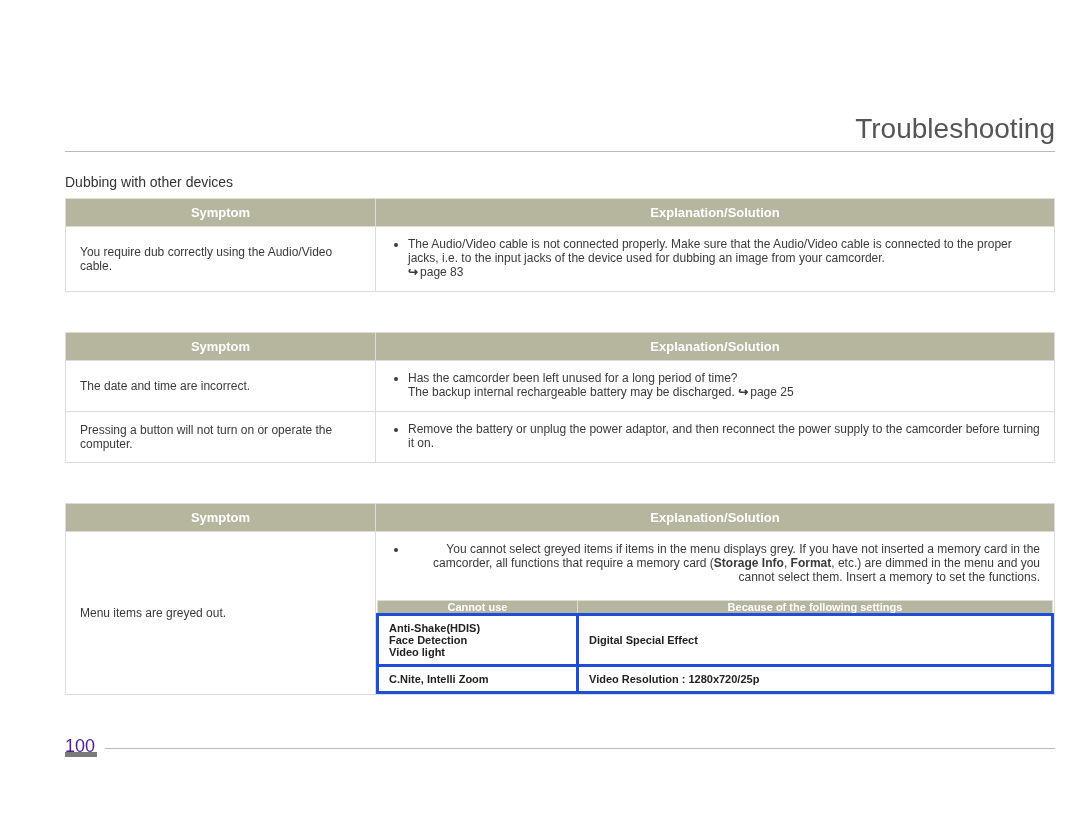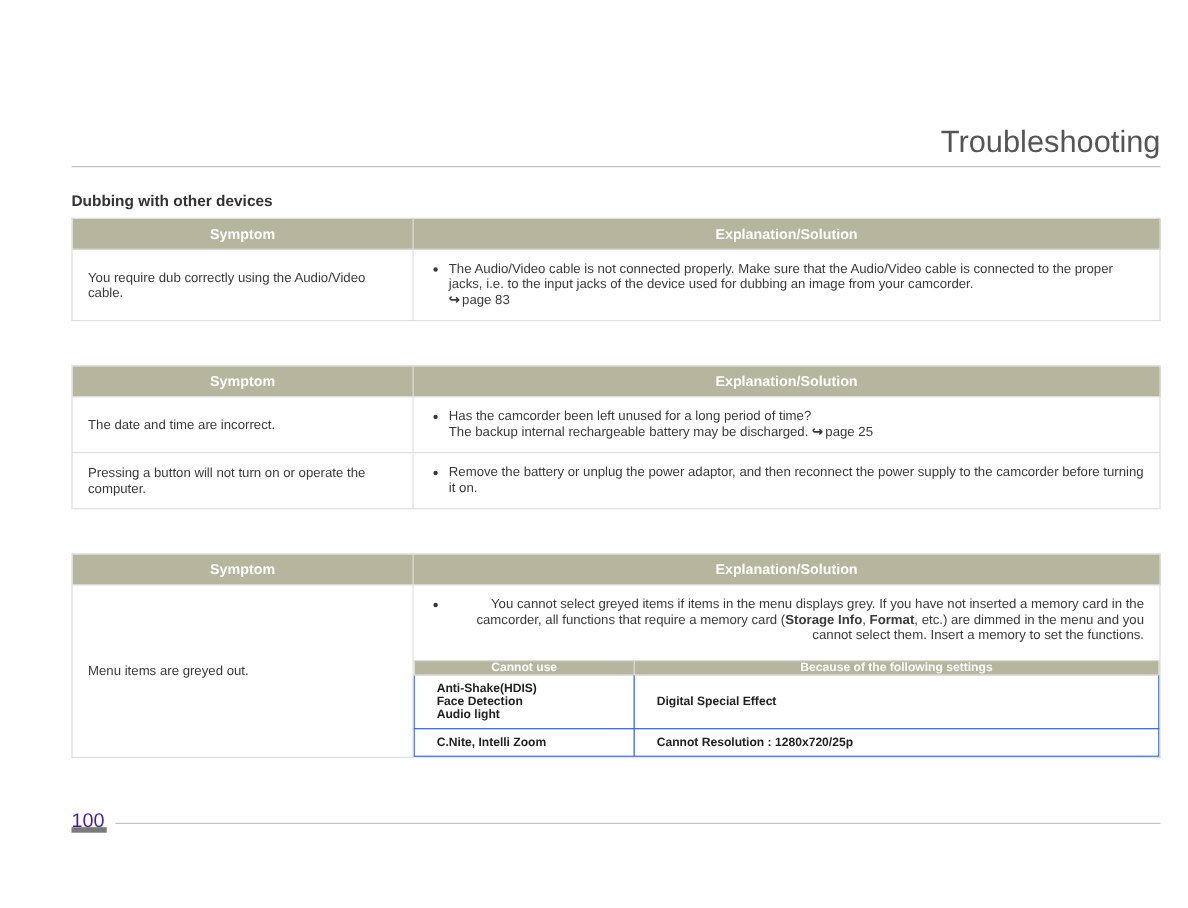--- a/index.html
+++ b/index.html
@@ -19,21 +19,21 @@
     font-size: 28px;
     font-weight: 400;
     color: #555;
     padding-bottom: 6px;
     border-bottom: 1px solid #bbb;
     margin-bottom: 22px;
   }
 
   .section-heading {
     font-size: 14px;
-    font-weight: bold;
+    font-weight: normal;
     color: #333;
     margin-bottom: 8px;
   }
 
   table.ts {
     width: 100%;
     border-collapse: collapse;
     margin-bottom: 40px;
   }
   table.ts th {
@@ -68,22 +68,22 @@
     background: #b6b59e;
     color: #fff;
     font-weight: bold;
     font-size: 11px;
     padding: 0 6px;
     border: 1px solid #dcdcdc;
     text-align: center;
   }
   table.inner th.c1 { width: 200px; }
   table.inner td {
-    border: 1px solid #1d4ed8;
-    padding: 6px 20px;
+    border: 3px solid #1d4ed8;
+    padding: 6px 10px;
     font-size: 11px;
     font-weight: bold;
     color: #222;
   }
 
   .page-number {
     position: absolute;
     left: 65px;
     top: 736px;
     font-size: 18px;
@@ -186,27 +186,27 @@
         <table class="inner">
           <tbody>
                 <tr>
             <th class="c1">Cannot use</th>
             <th>Because of the following settings</th>
           </tr>
           <tr>
             <td>
               <span>Anti-Shake(HDIS)</span><br>
               <span>Face Detection</span><br>
-              <span>Audio light</span>
+              <span>Video light</span>
             </td>
             <td>Digital Special Effect</td>
           </tr>
           <tr>
             <td>C.Nite, Intelli Zoom</td>
-            <td>Cannot Resolution : 1280x720/25p</td>
+            <td>Video Resolution : 1280x720/25p</td>
           </tr>
         </tbody>
             </table>
       </td>
     </tr>
   </tbody>
     </table>
 
 </div>
 

